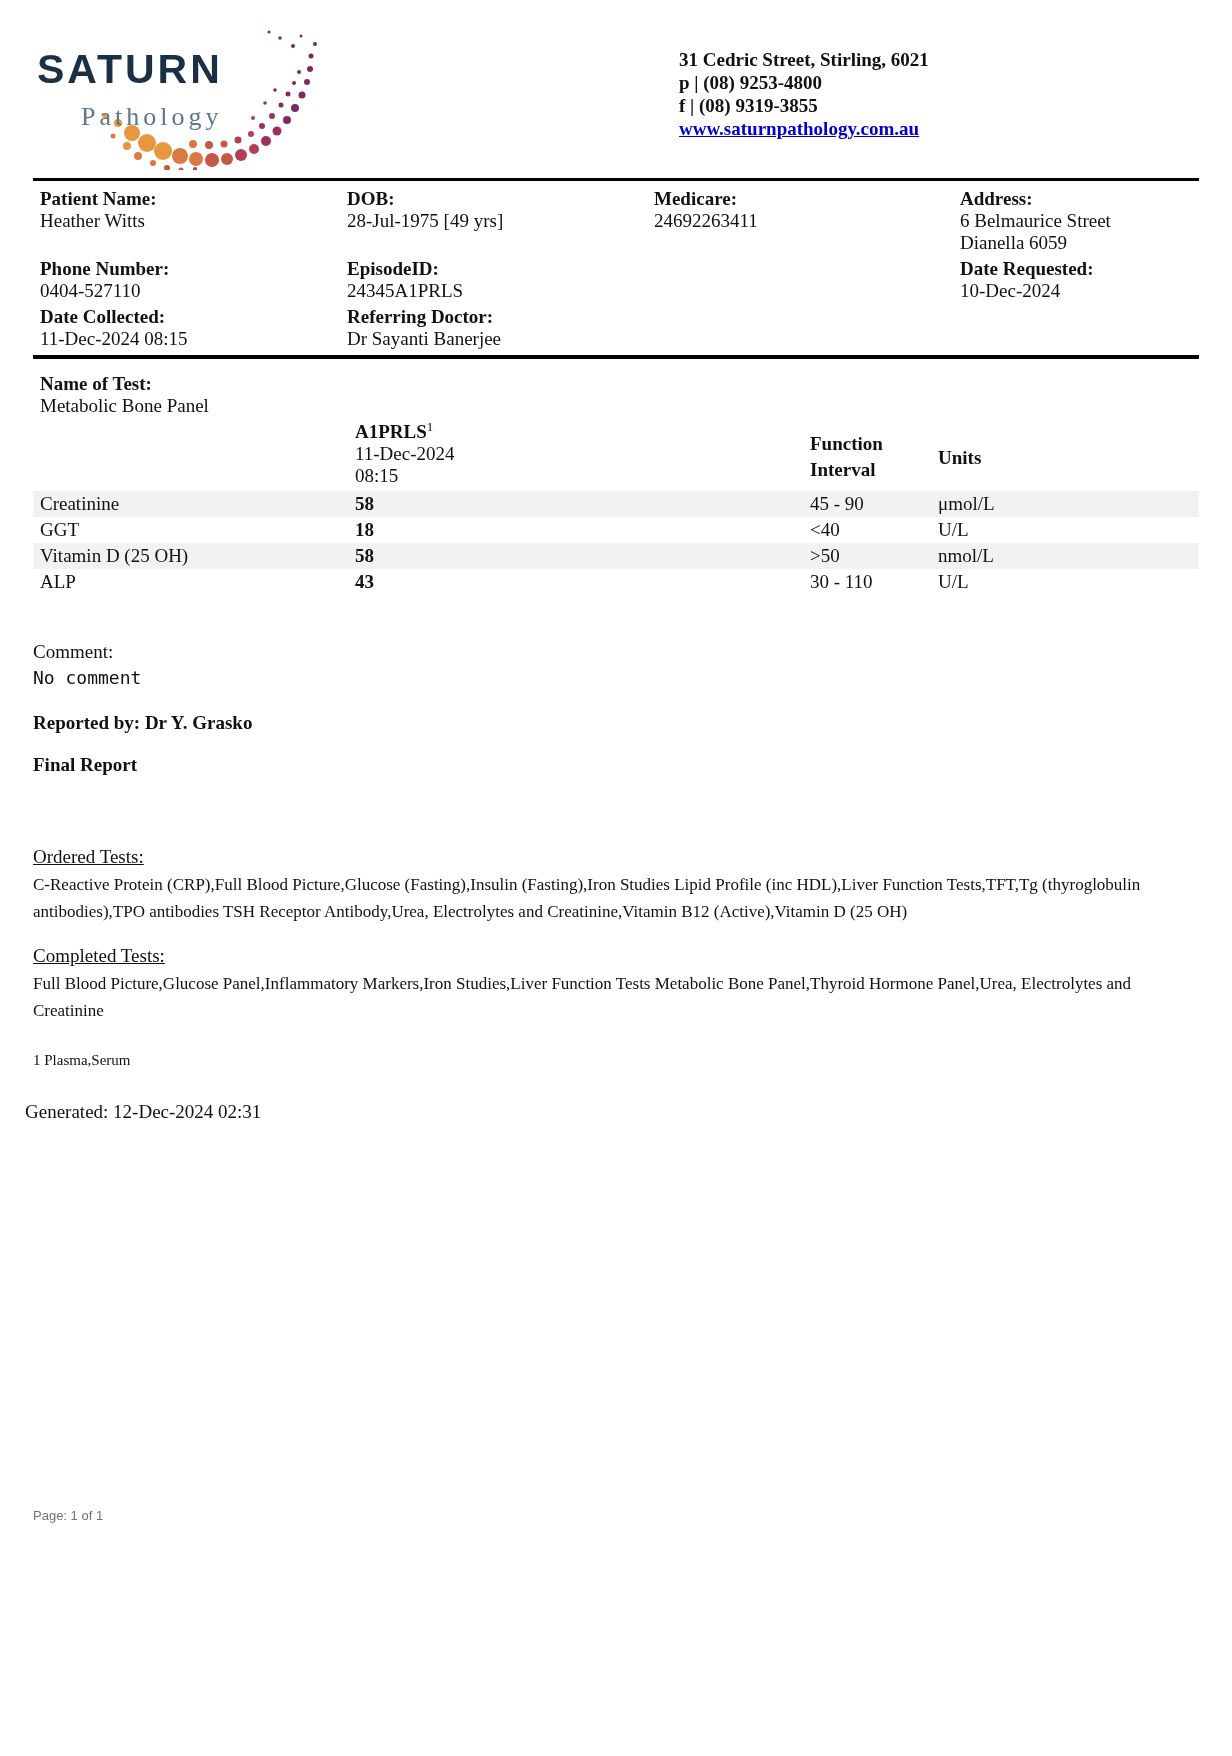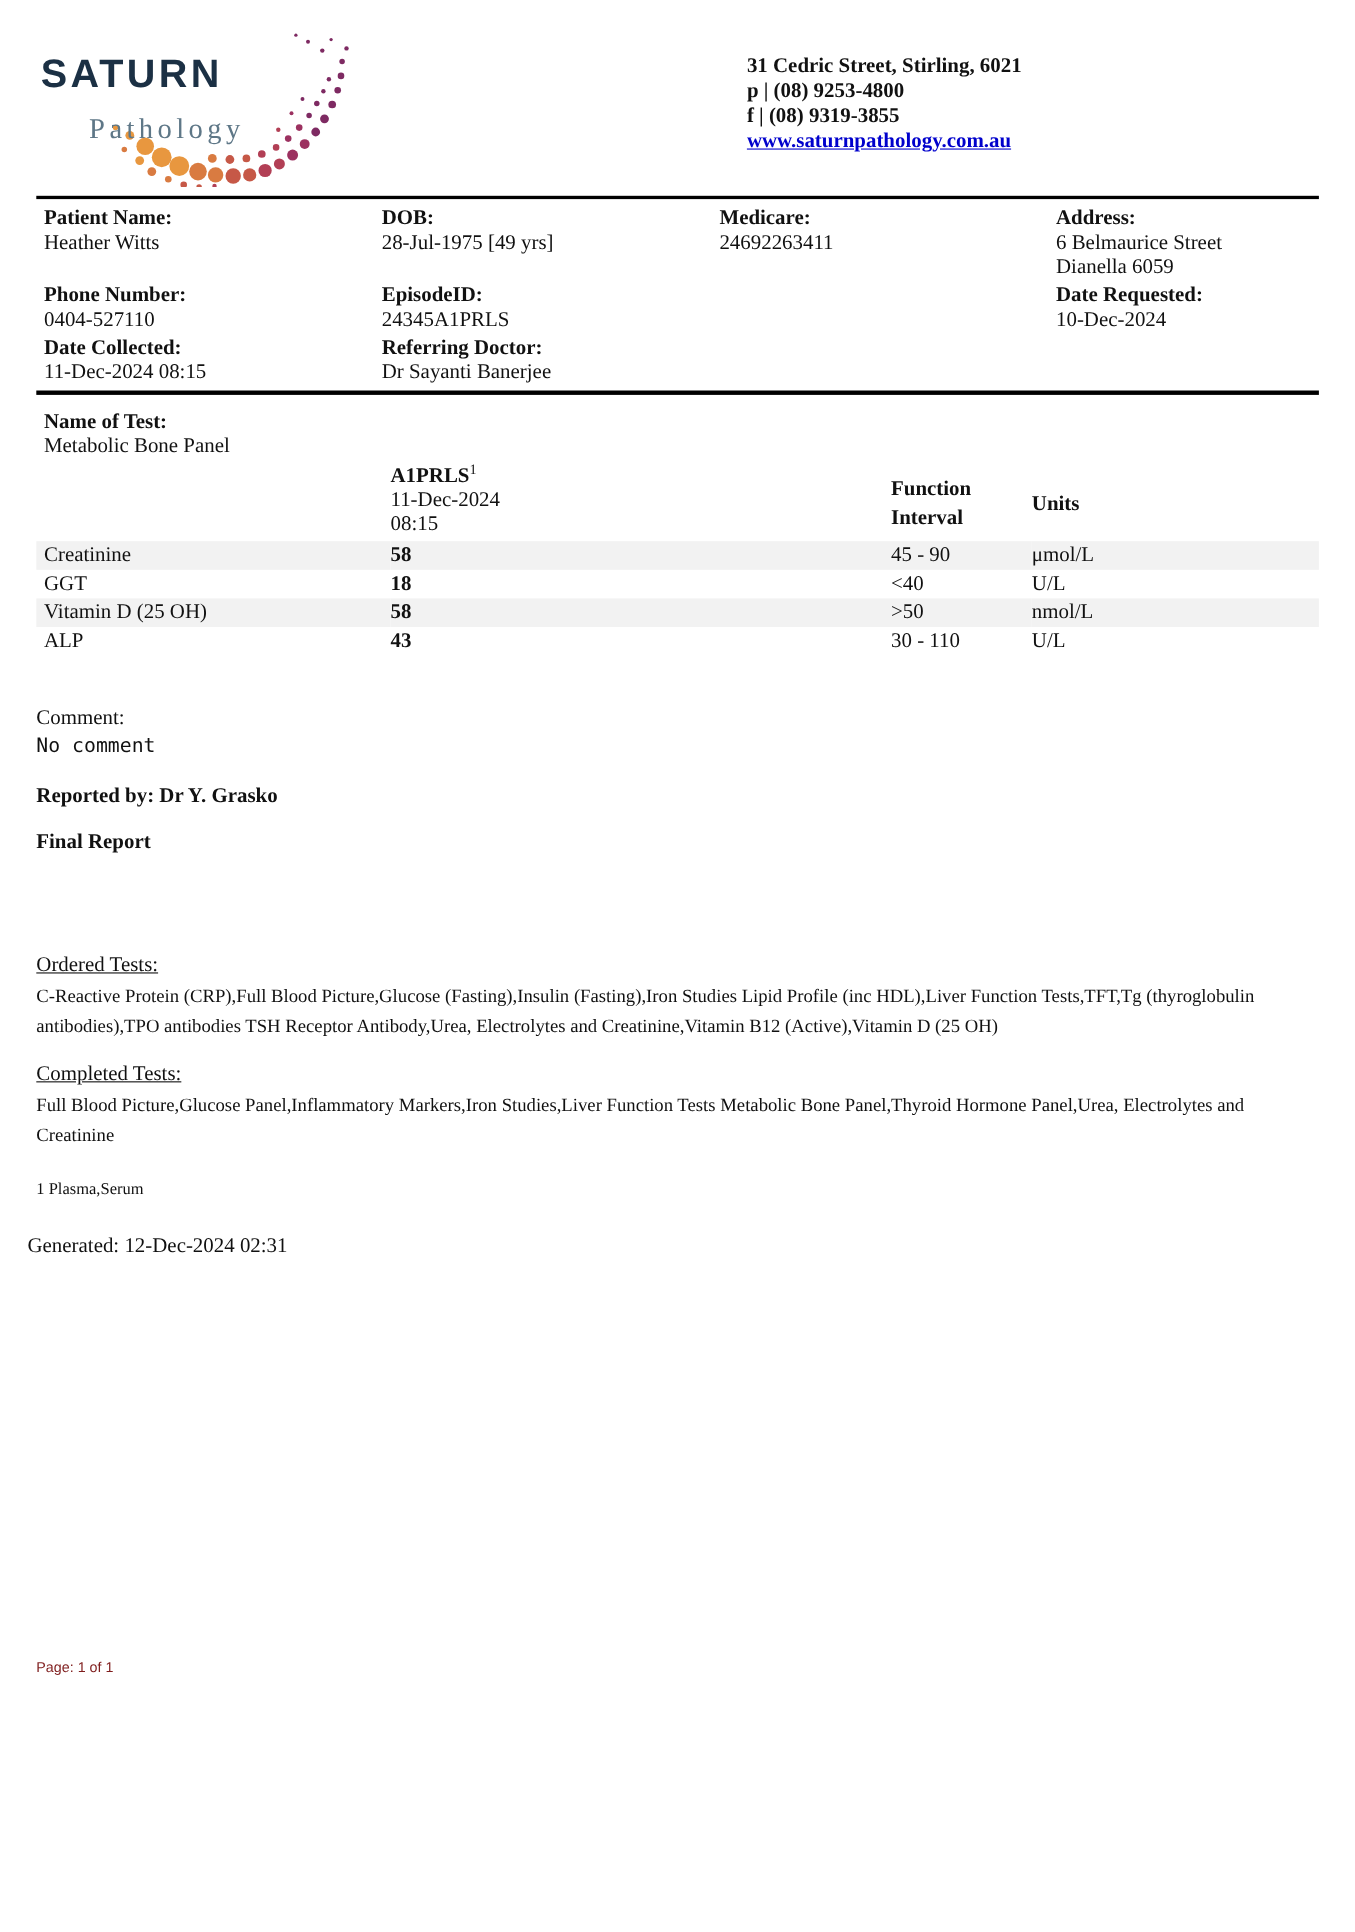--- a/index.html
+++ b/index.html
@@ -14,21 +14,21 @@
   }
   .content { padding:0 33px; }
 
   
   .header { display:flex; align-items:flex-start; padding-top:28px; }
   .logo { position:relative; width:310px; height:142px; margin-left:4px; }
   .logo svg { position:absolute; left:0; top:0; }
   .brand-name {
     position:absolute; left:0; top:18px;
     font-family:"Liberation Sans", sans-serif;
-    font-weight:700; font-size:36px; letter-spacing:3px; color:#1b3044;
+    font-weight:700; font-size:41px; letter-spacing:3px; color:#1b3044;
   }
   .brand-sub {
     position:absolute; left:44px; top:74px;
     font-family:Liberation Serif, serif;
     font-weight:400; font-size:26px; letter-spacing:4px; color:#5e7787;
   }
   .dot-o1{fill:#e8973f}.dot-o2{fill:#d97b41}.dot-r{fill:#c65847}
   .dot-c{fill:#b23f55}.dot-m{fill:#9c3160}.dot-p{fill:#7e2a62}
 
   .contact { margin-left:auto; width:520px; padding-top:20px; font-weight:700; line-height:23px; }
@@ -60,31 +60,31 @@
   table.results tbody tr:nth-child(odd) { background:#f2f2f2; }
   table.results .result { font-weight:700; }
 
   
   .comment { margin-top:46px; }
   .comment .lbl { }
   .comment .txt { font-family:"DejaVu Sans Mono", monospace; font-size:18px; margin-top:4px; }
   .reported { margin-top:24px; font-weight:700; }
   .final    { margin-top:20px; font-weight:700; }
 
-  .tests-block { margin-top:90px; }
+  .tests-block { margin-top:70px; }
   .tests-block.completed { margin-top:20px; }
   .tests-block .lbl { text-decoration:underline; }
   .tests-block .txt { font-size:17px; line-height:27px; margin-top:3px; width:1166px; }
 
   .footnote { margin-top:28px; font-size:15px; }
   .generated { margin-top:32px; margin-left:-8px; }
 
   .page-footer {
     position:absolute; left:33px; top:1508px;
-    font-family:"Liberation Sans", sans-serif; font-size:13px; color:#7f1d1d;
+    font-family:"Liberation Sans", sans-serif; font-size:13px; color:#737373;
   }
 </style>
 </head>
 <body>
 
 <div class="page">
   <div class="content">
 
     <div class="header">
       <div class="logo">

